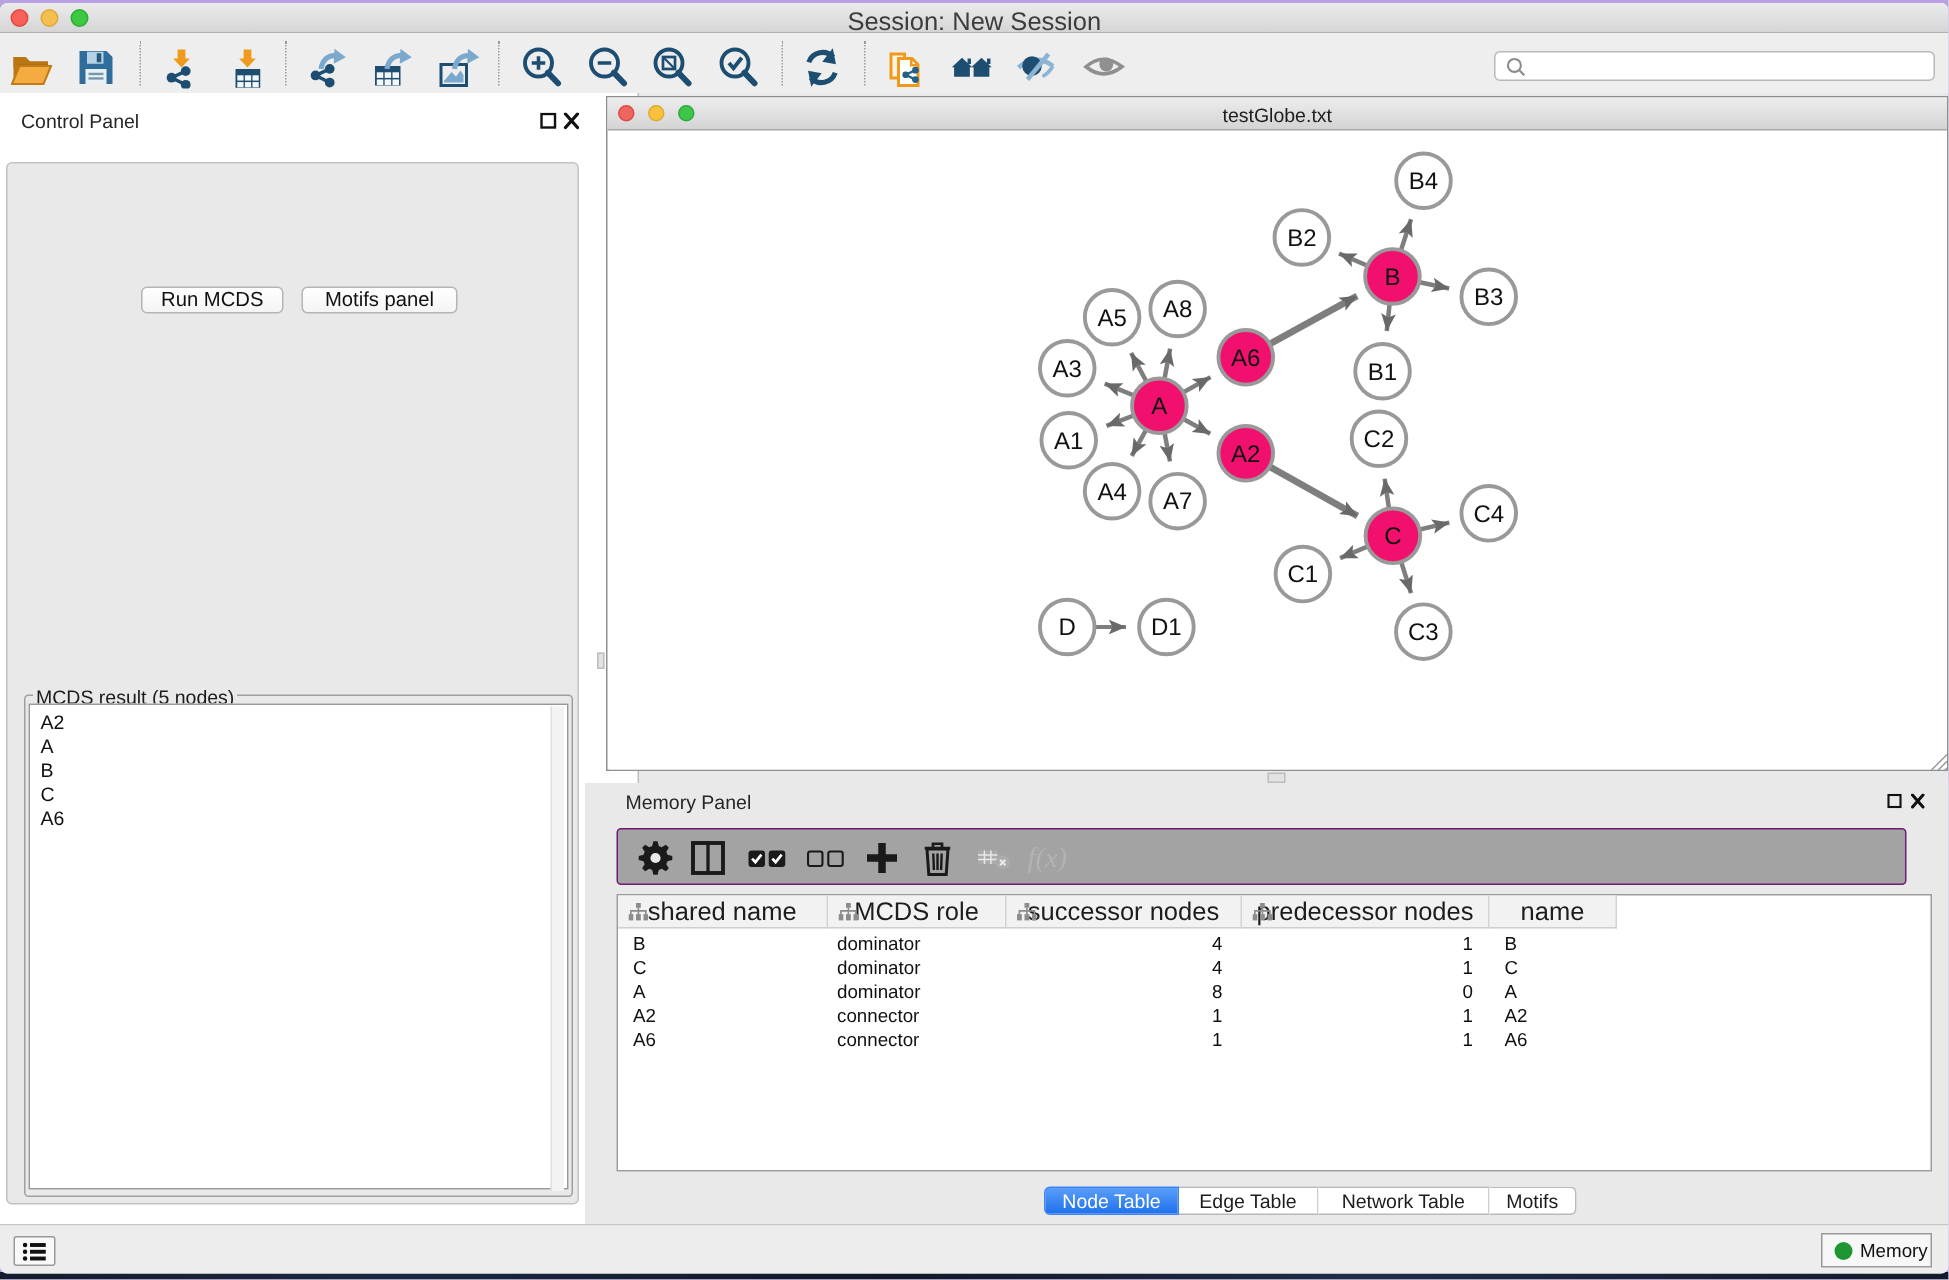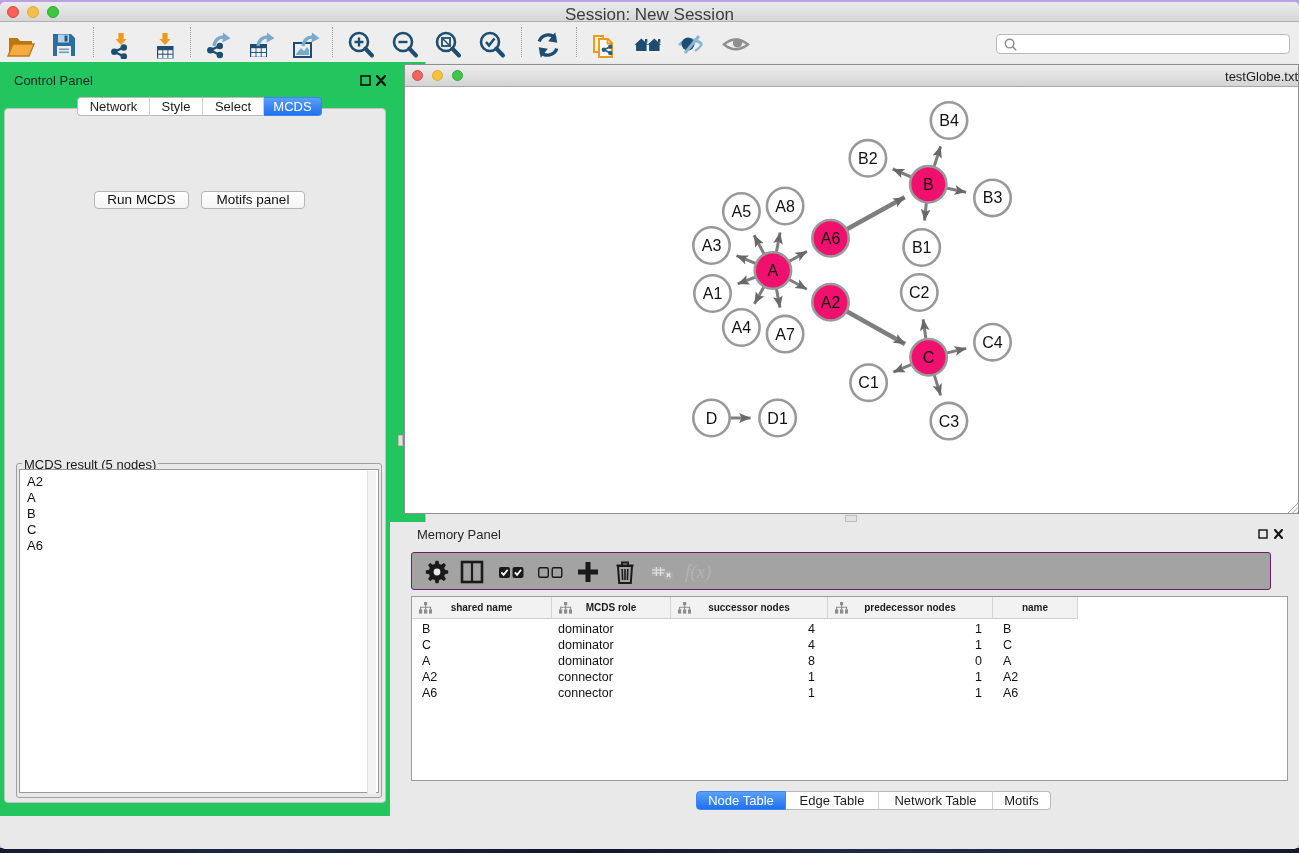--- a/index.html
+++ b/index.html
@@ -17,21 +17,21 @@
 .title-text { position:absolute; top:3px; width:100%; text-align:center;
   font-size:17px; color:#3c3c3c; }
 .toolbar { position:absolute; left:0; top:20px; width:1299px; height:40px; background:#eeeeee; }
 .tsep { position:absolute; top:5px; height:30px; width:0;
   border-left:1px dotted #9b9b9b; }
 .ticon { position:absolute; top:8px; }
 .searchbox { position:absolute; left:996px; top:12px; width:294px; height:20px;
   background:#fff; border:1px solid #b9b9b9; border-radius:4px; }
 
 .cpanel { position:absolute; left:0; top:60px; width:426px; height:754px;
-  background:#22c55e; border-right:1px solid #bdbdbd; }
+  background:#ffffff; border-right:1px solid #bdbdbd; }
 .cp-title { position:absolute; left:14px; top:11px; font-size:13px; color:#262626; }
 .cp-box { position:absolute; left:4px; top:46px; width:382px; height:695px;
   border:1px solid #c2c2c2; border-radius:4px; background:#e9e9e9; }
 .seg { position:absolute; display:flex; height:19px; font-size:13px; }
 .seg .s { background:#fff; border-top:1px solid #b9b9b9; border-bottom:1px solid #b9b9b9;
   border-right:1px solid #cfcfcf; color:#1c1c1c; text-align:center; line-height:18px; }
 .seg .s:first-child { border-left:1px solid #b9b9b9; border-radius:4px 0 0 4px; }
 .seg .s:last-child { border-radius:0 4px 4px 0; border-right:1px solid #b9b9b9; }
 .seg .sel { background:linear-gradient(#5a9ef8,#2071ee); color:#fff;
   border-color:#3d85ef !important; }
@@ -62,21 +62,21 @@
 .nw-canvas { position:absolute; left:1px; top:23px; width:891px; height:425px;
   background:#fff; }
 
 .tpanel { position:absolute; left:390px; top:520px; width:909px; height:298px; background:#e9e9e9; }
 .tp-title { position:absolute; left:27px; top:5px; font-size:13px; color:#262626; }
 .tp-toolbar { position:absolute; left:21px; top:30px; width:860px; height:38px;
   background:#a3a3a3; border:1px solid #701a75; border-radius:3px; }
 .tp-table { position:absolute; left:21px; top:74px; width:877px; height:185px;
   background:#fff; border:1px solid #9c9c9c; }
 .th-row { position:absolute; left:0; top:0; height:22px; background:#f2f2f2;
-  border-bottom:1px solid #cfcfcf; font-size:10px; color:#1d1d1d;font-weight:bold; }
+  border-bottom:1px solid #cfcfcf; font-size:17px; color:#1d1d1d; }
 .th-cell { position:absolute; top:0; height:22px; line-height:22px; text-align:center;
   border-right:1px solid #d4d4d4; }
 .td { position:absolute; font-size:12.5px; color:#111; height:16px; line-height:16px; }
 
 .statusbar { position:absolute; left:0; top:814px; width:1299px; height:33px;
   background:#ededed; border-top:1px solid #c6c6c6; border-radius:0 0 5px 5px; }
 .sb-btn { position:absolute; left:9px; top:7px; width:28px; height:20px;
   background:#f9f9f9; border:1px solid #9a9a9a; border-radius:2px; }
 .mem-box { position:absolute; left:1214px; top:5px; width:74px; height:23px;
   background:#f7f7f7; border:1px solid #9a9a9a; font-size:12.5px; color:#111;
@@ -220,44 +220,38 @@
     </div>
   </div>
 
   <div class="cpanel">
     <div class="cp-title">Control Panel</div>
     <svg width="26" height="12" style="position:absolute;left:360px;top:13px" viewBox="0 0 26 12">
       <rect x="1" y="1" width="9" height="9" fill="none" stroke="#111" stroke-width="1.6"></rect>
       <path d="M17,1 L25,10 M25,1 L17,10" stroke="#111" stroke-width="2.2" stroke-linecap="round"></path>
     </svg>
     <div class="cp-box"></div>
-    <div class="seg" style="left:77px;top:35px;">
-      <div class="s" style="width:73px;">Network</div>
-      <div class="s" style="width:53px;">Style</div>
-      <div class="s" style="width:61px;">Select</div>
-      <div class="s sel" style="width:58px;">MCDS</div>
-    </div>
     <div class="btn" style="left:94px;top:129px;width:95px;">Run MCDS</div>
     <div class="btn" style="left:201px;top:129px;width:104px;">Motifs panel</div>
     <div class="fieldset">
       <div class="fs-border"></div>
       <div class="fs-legend">MCDS result (5 nodes)</div>
       <div class="fs-list">
         <div style="padding:4px 0 0 7px;line-height:16px;">A2<br>A<br>B<br>C<br>A6</div>
         <div class="fs-scroll"></div>
       </div>
     </div>
   </div>
 
   <div class="netwin">
     <div class="nw-titlebar">
       <div class="tl" style="left:7px;top:5px;width:11px;height:11px;background:#f0655f;border:1px solid #dd4a42;"></div>
       <div class="tl" style="left:27px;top:5px;width:11px;height:11px;background:#f6c23e;border:1px solid #e0a92f;"></div>
       <div class="tl" style="left:47px;top:5px;width:11px;height:11px;background:#3ec64b;border:1px solid #2daa3c;"></div>
-      <div class="title-text" style="top:4px;font-size:13px;color:#1d1d1d;text-align:right;">testGlobe.txt</div>
+      <div class="title-text" style="top:4px;font-size:13px;color:#1d1d1d;">testGlobe.txt</div>
     </div>
     <div class="nw-canvas"></div>
     <svg width="14" height="14" viewBox="0 0 14 14" style="position:absolute;left:880px;top:436px;">
       <path d="M13,2 L2,13 M13,6.5 L6.5,13 M13,11 L11,13" stroke="#9a9a9a" stroke-width="1"></path>
     </svg>
     <svg width="892" height="426" viewBox="405 87 892 426" style="position:absolute;left:1px;top:23px">
 <defs>
           <marker id="arr" markerUnits="userSpaceOnUse" markerWidth="13" markerHeight="11" refX="11.5" refY="5.5" orient="auto">
             <path d="M0,0.6 L11.7,5.5 L0,10.4 L2.6,5.5 z" fill="#696969"></path>
           </marker>
@@ -436,13 +430,26 @@
       <div class="td" style="left:591px;top:88px;">A6</div>
     </div>
     <div class="seg" style="left:282px;top:269px;">
       <div class="s sel" style="width:90px;margin-left:24px;">Node Table</div>
       <div class="s" style="width:93px;">Edge Table</div>
       <div class="s" style="width:114px;">Network Table</div>
       <div class="s" style="width:58px;">Motifs</div>
     </div>
   </div>
 
+  <div class="statusbar">
+    <div class="sb-btn">
+      <svg width="16" height="13" viewBox="0 0 16 13" style="position:absolute;left:5px;top:3px;">
+        <circle cx="1.7" cy="2" r="1.5" fill="#111"></circle>
+        <circle cx="1.7" cy="6.5" r="1.5" fill="#111"></circle>
+        <circle cx="1.7" cy="11" r="1.5" fill="#111"></circle>
+        <rect x="5" y="0.7" width="10.5" height="2.6" fill="#111"></rect>
+        <rect x="5" y="5.2" width="10.5" height="2.6" fill="#111"></rect>
+        <rect x="5" y="9.7" width="10.5" height="2.6" fill="#111"></rect>
+      </svg>
+    </div>
+    <div class="mem-box"><div class="mem-dot"></div>Memory</div>
+  </div>
 </div>
 
 </body></html>

